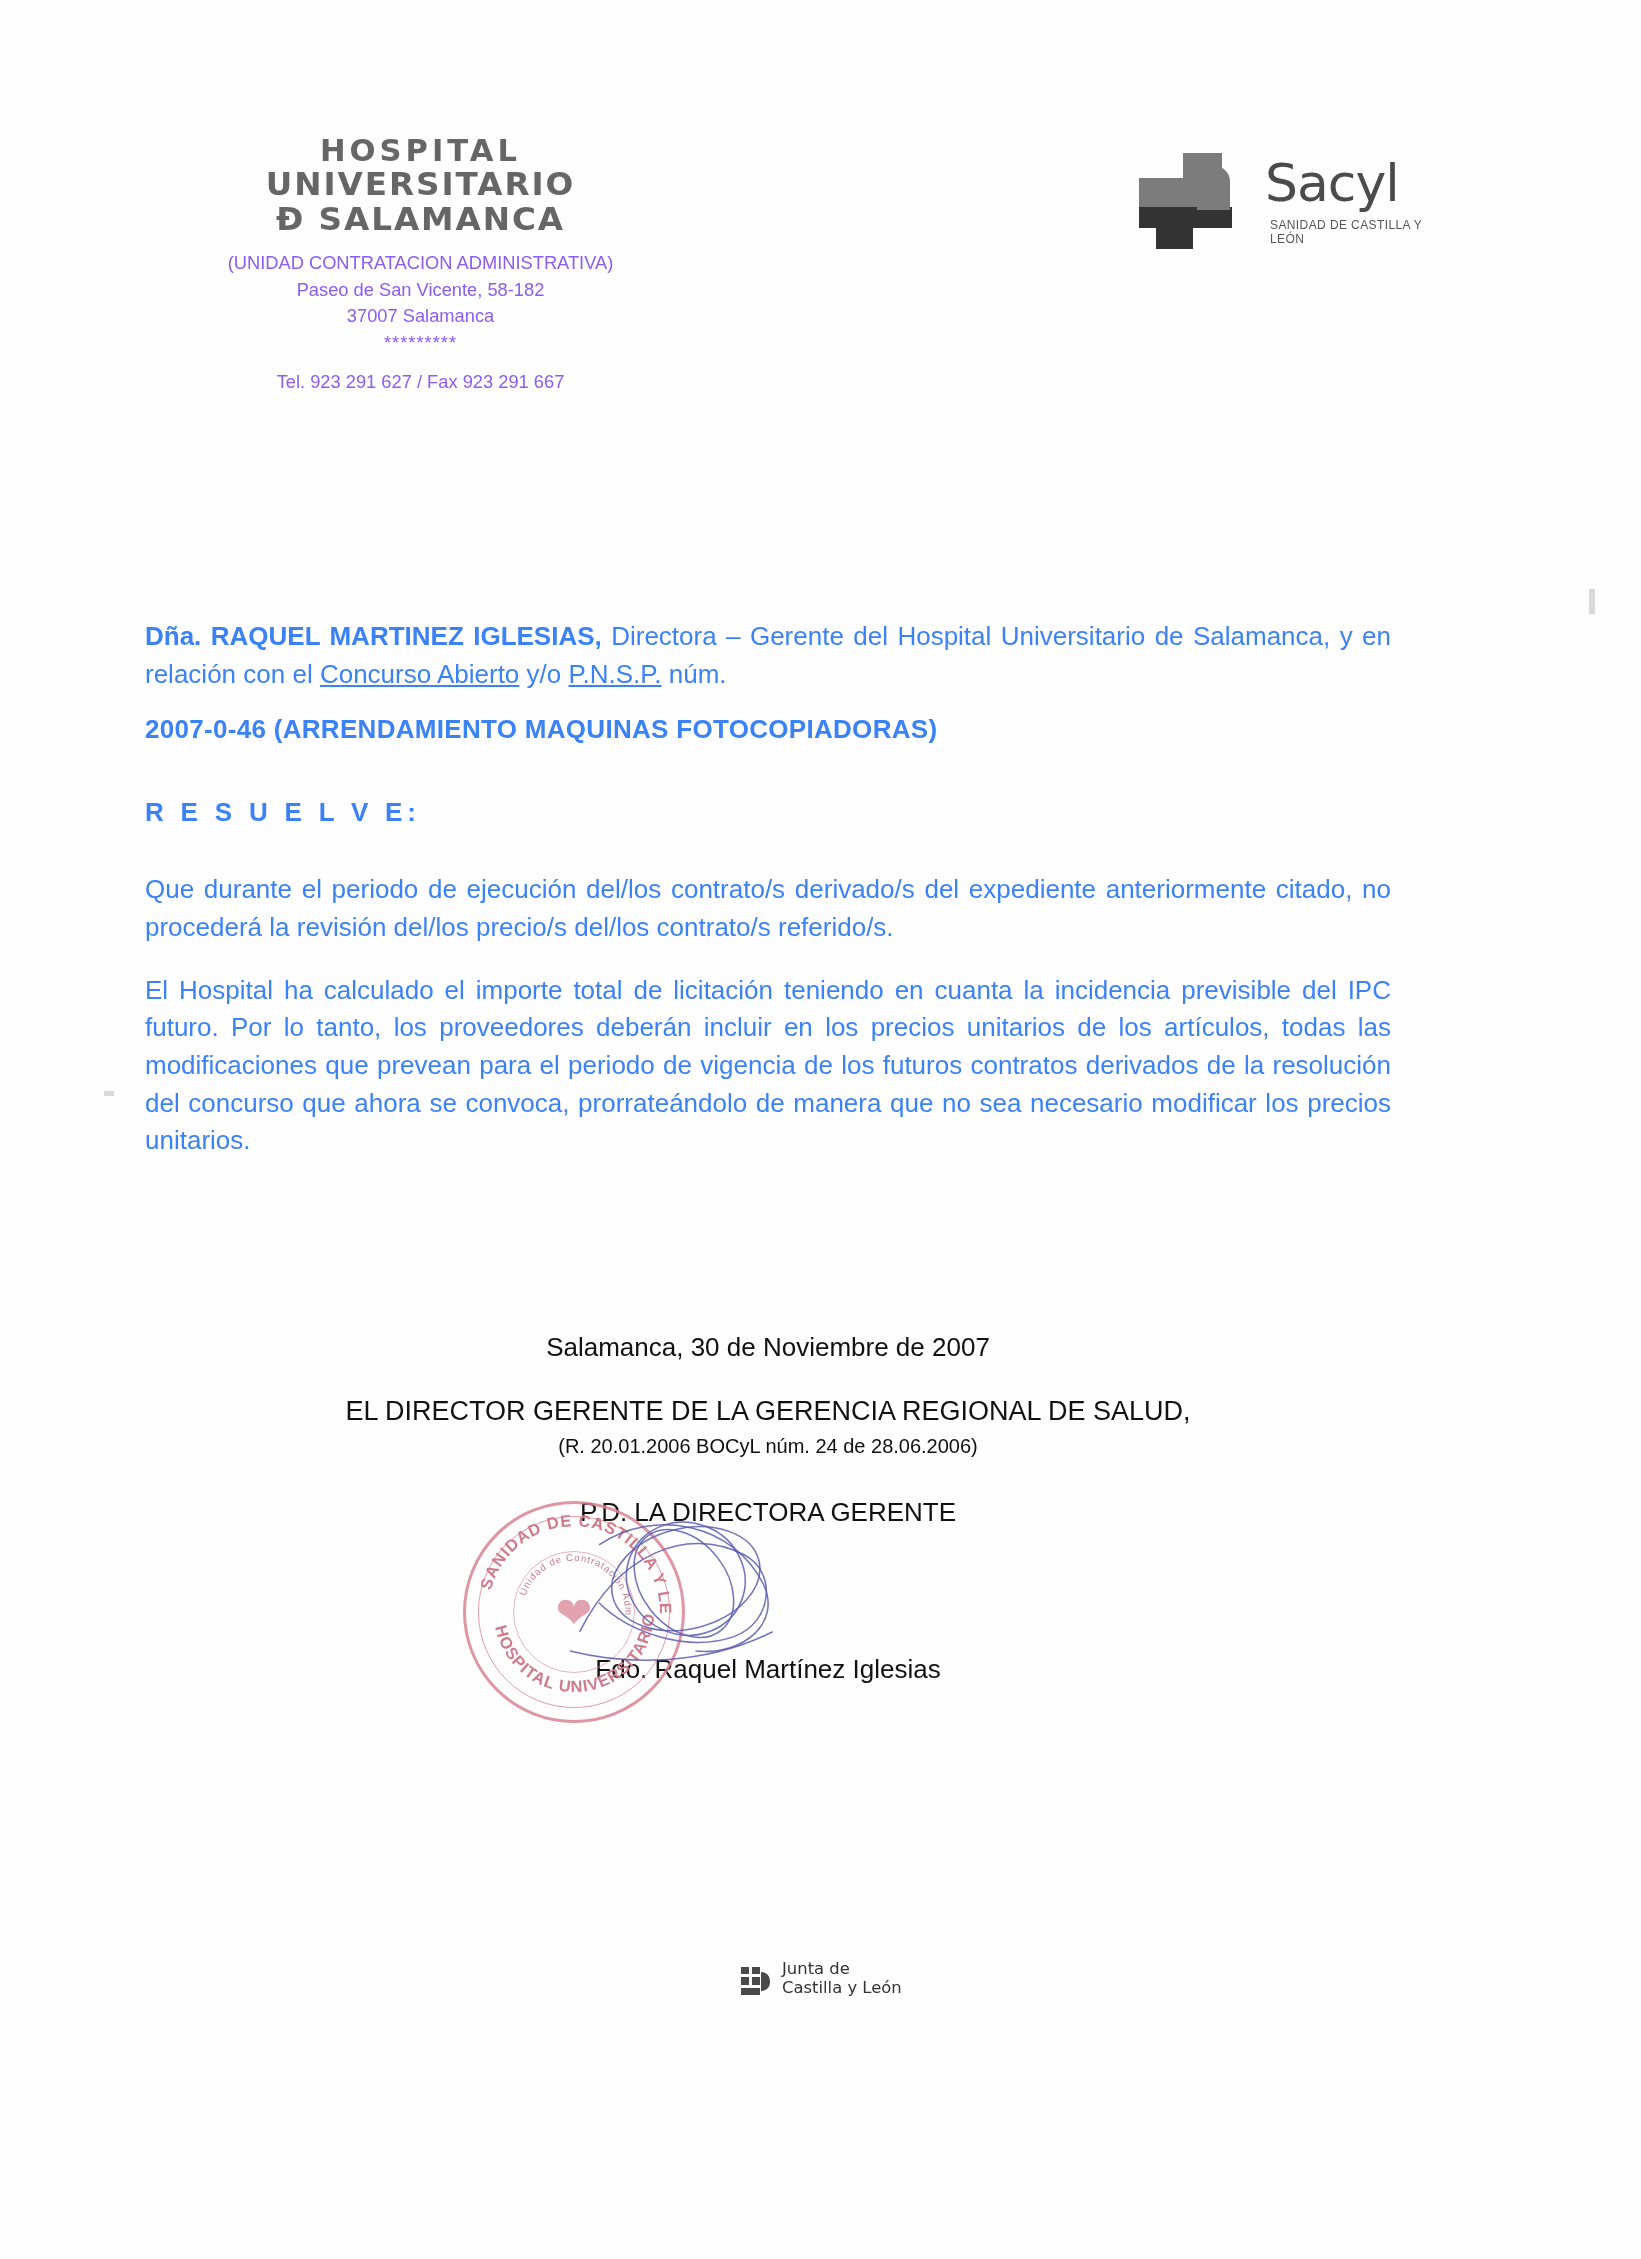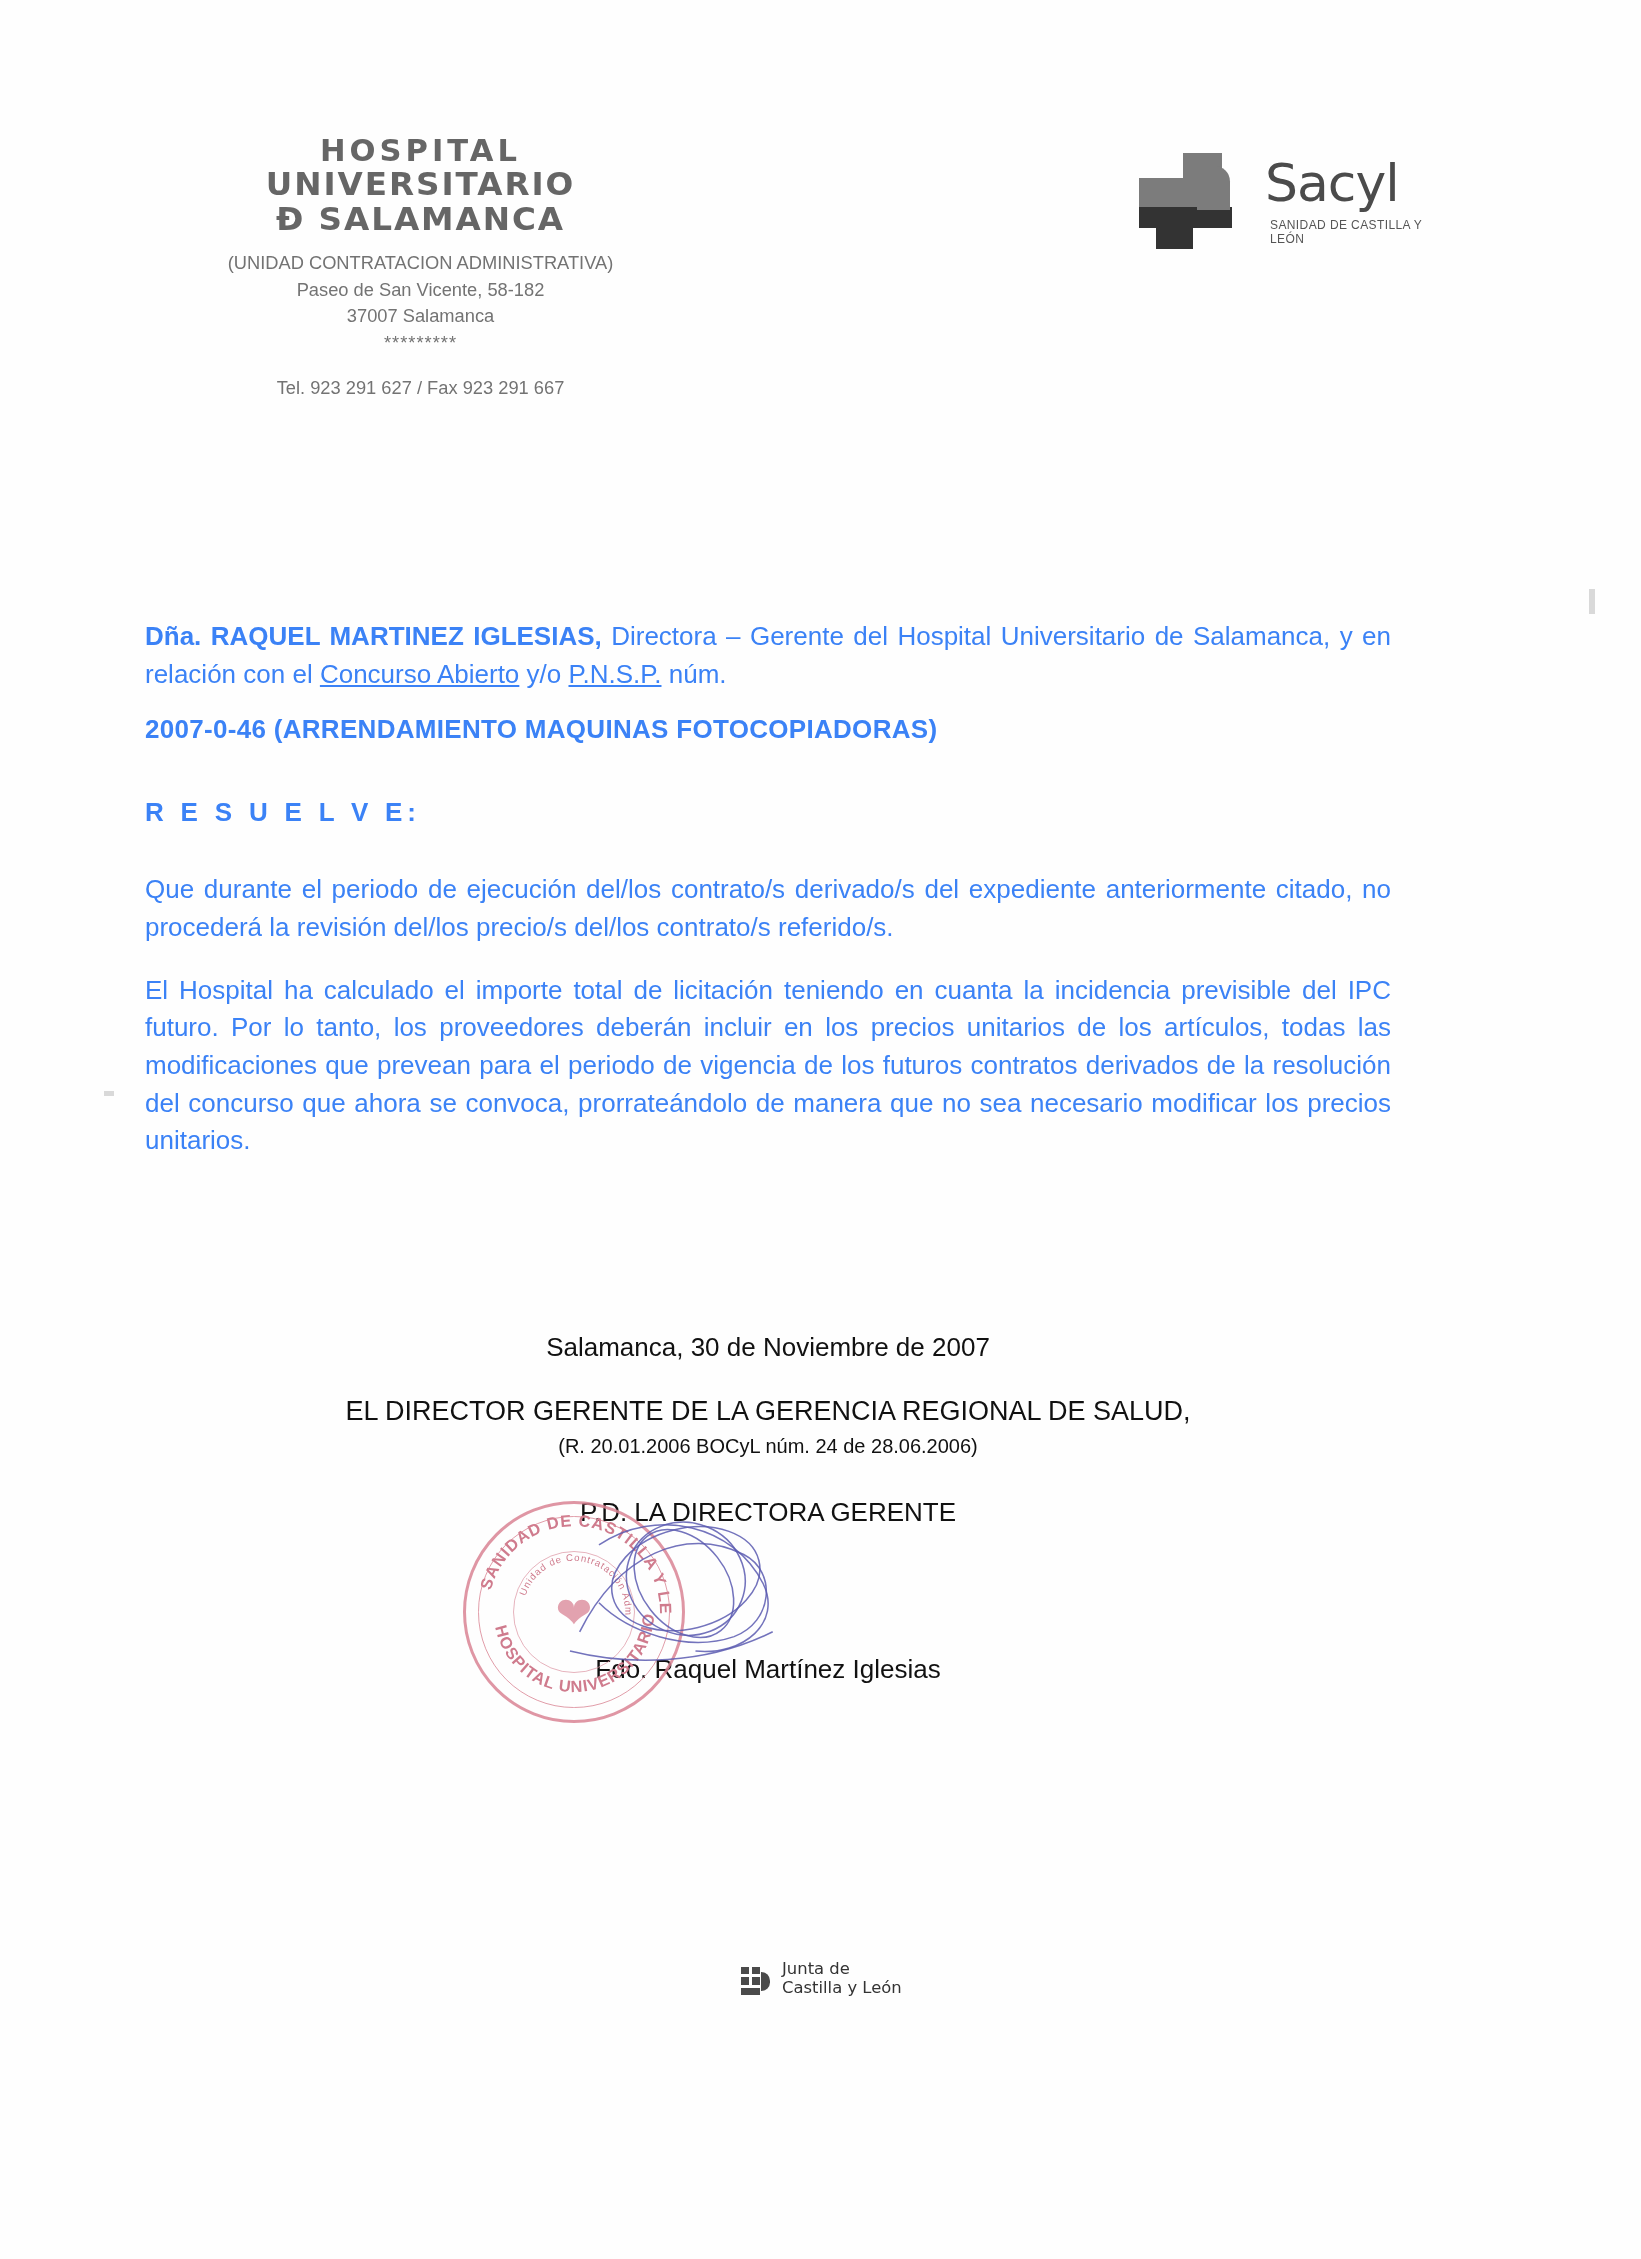--- a/index.html
+++ b/index.html
@@ -43,24 +43,24 @@
   .hosp-logo .l1 { font-size: 30px; letter-spacing: 3.9px; }
   .hosp-logo .l2 { font-size: 32px; letter-spacing: 1.9px; }
   .hosp-logo .l3 { font-size: 32px; letter-spacing: 1.9px; }
 
   .addr {
     margin-top: 13.5px;
     width: 425px;
     text-align: center;
     font-size: 18.3px;
     line-height: 1.45;
-    color: #737373;
+    color: #8b5cf6;
   }
   .addr .stars { letter-spacing: 1px; }
-  .addr .tel { margin-top: 19px; }
+  .addr .tel { margin-top: 13px; }
 
   
   .sacyl {
     position: absolute;
     right: 183px;
     top: 145px;
     width: 319px;
     height: 116px;
   }
   .sacyl .cross-wrap {

